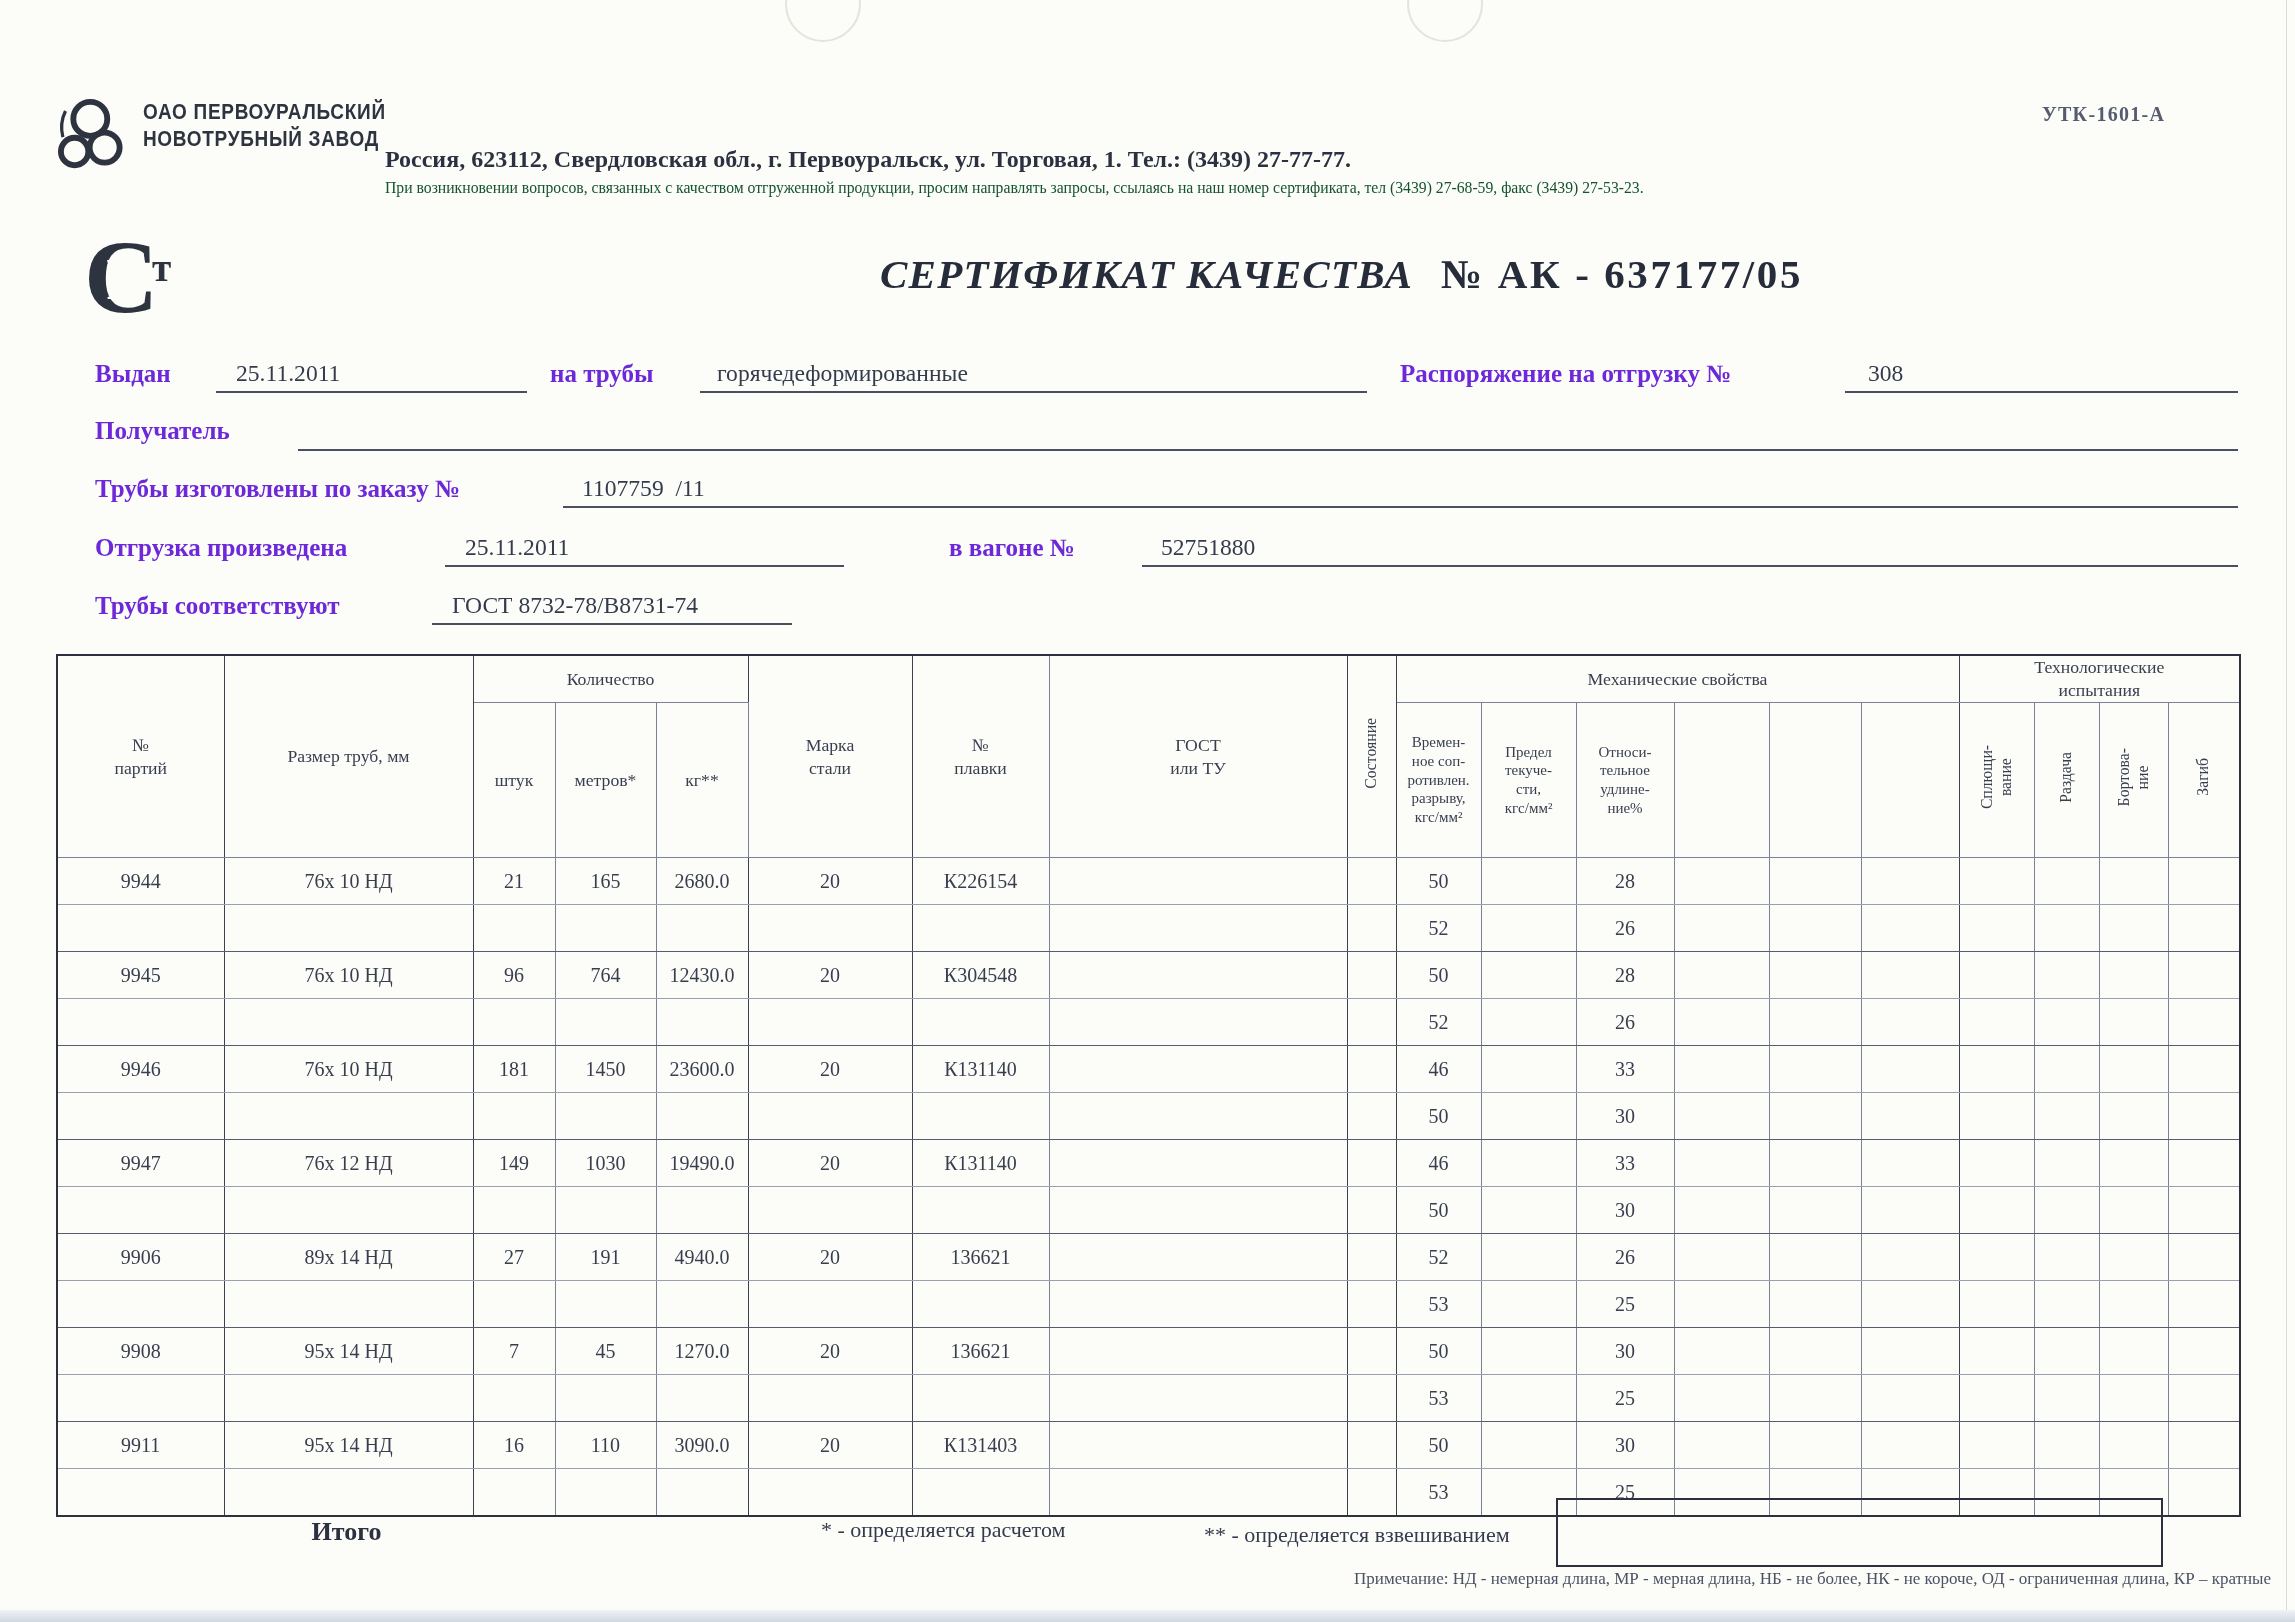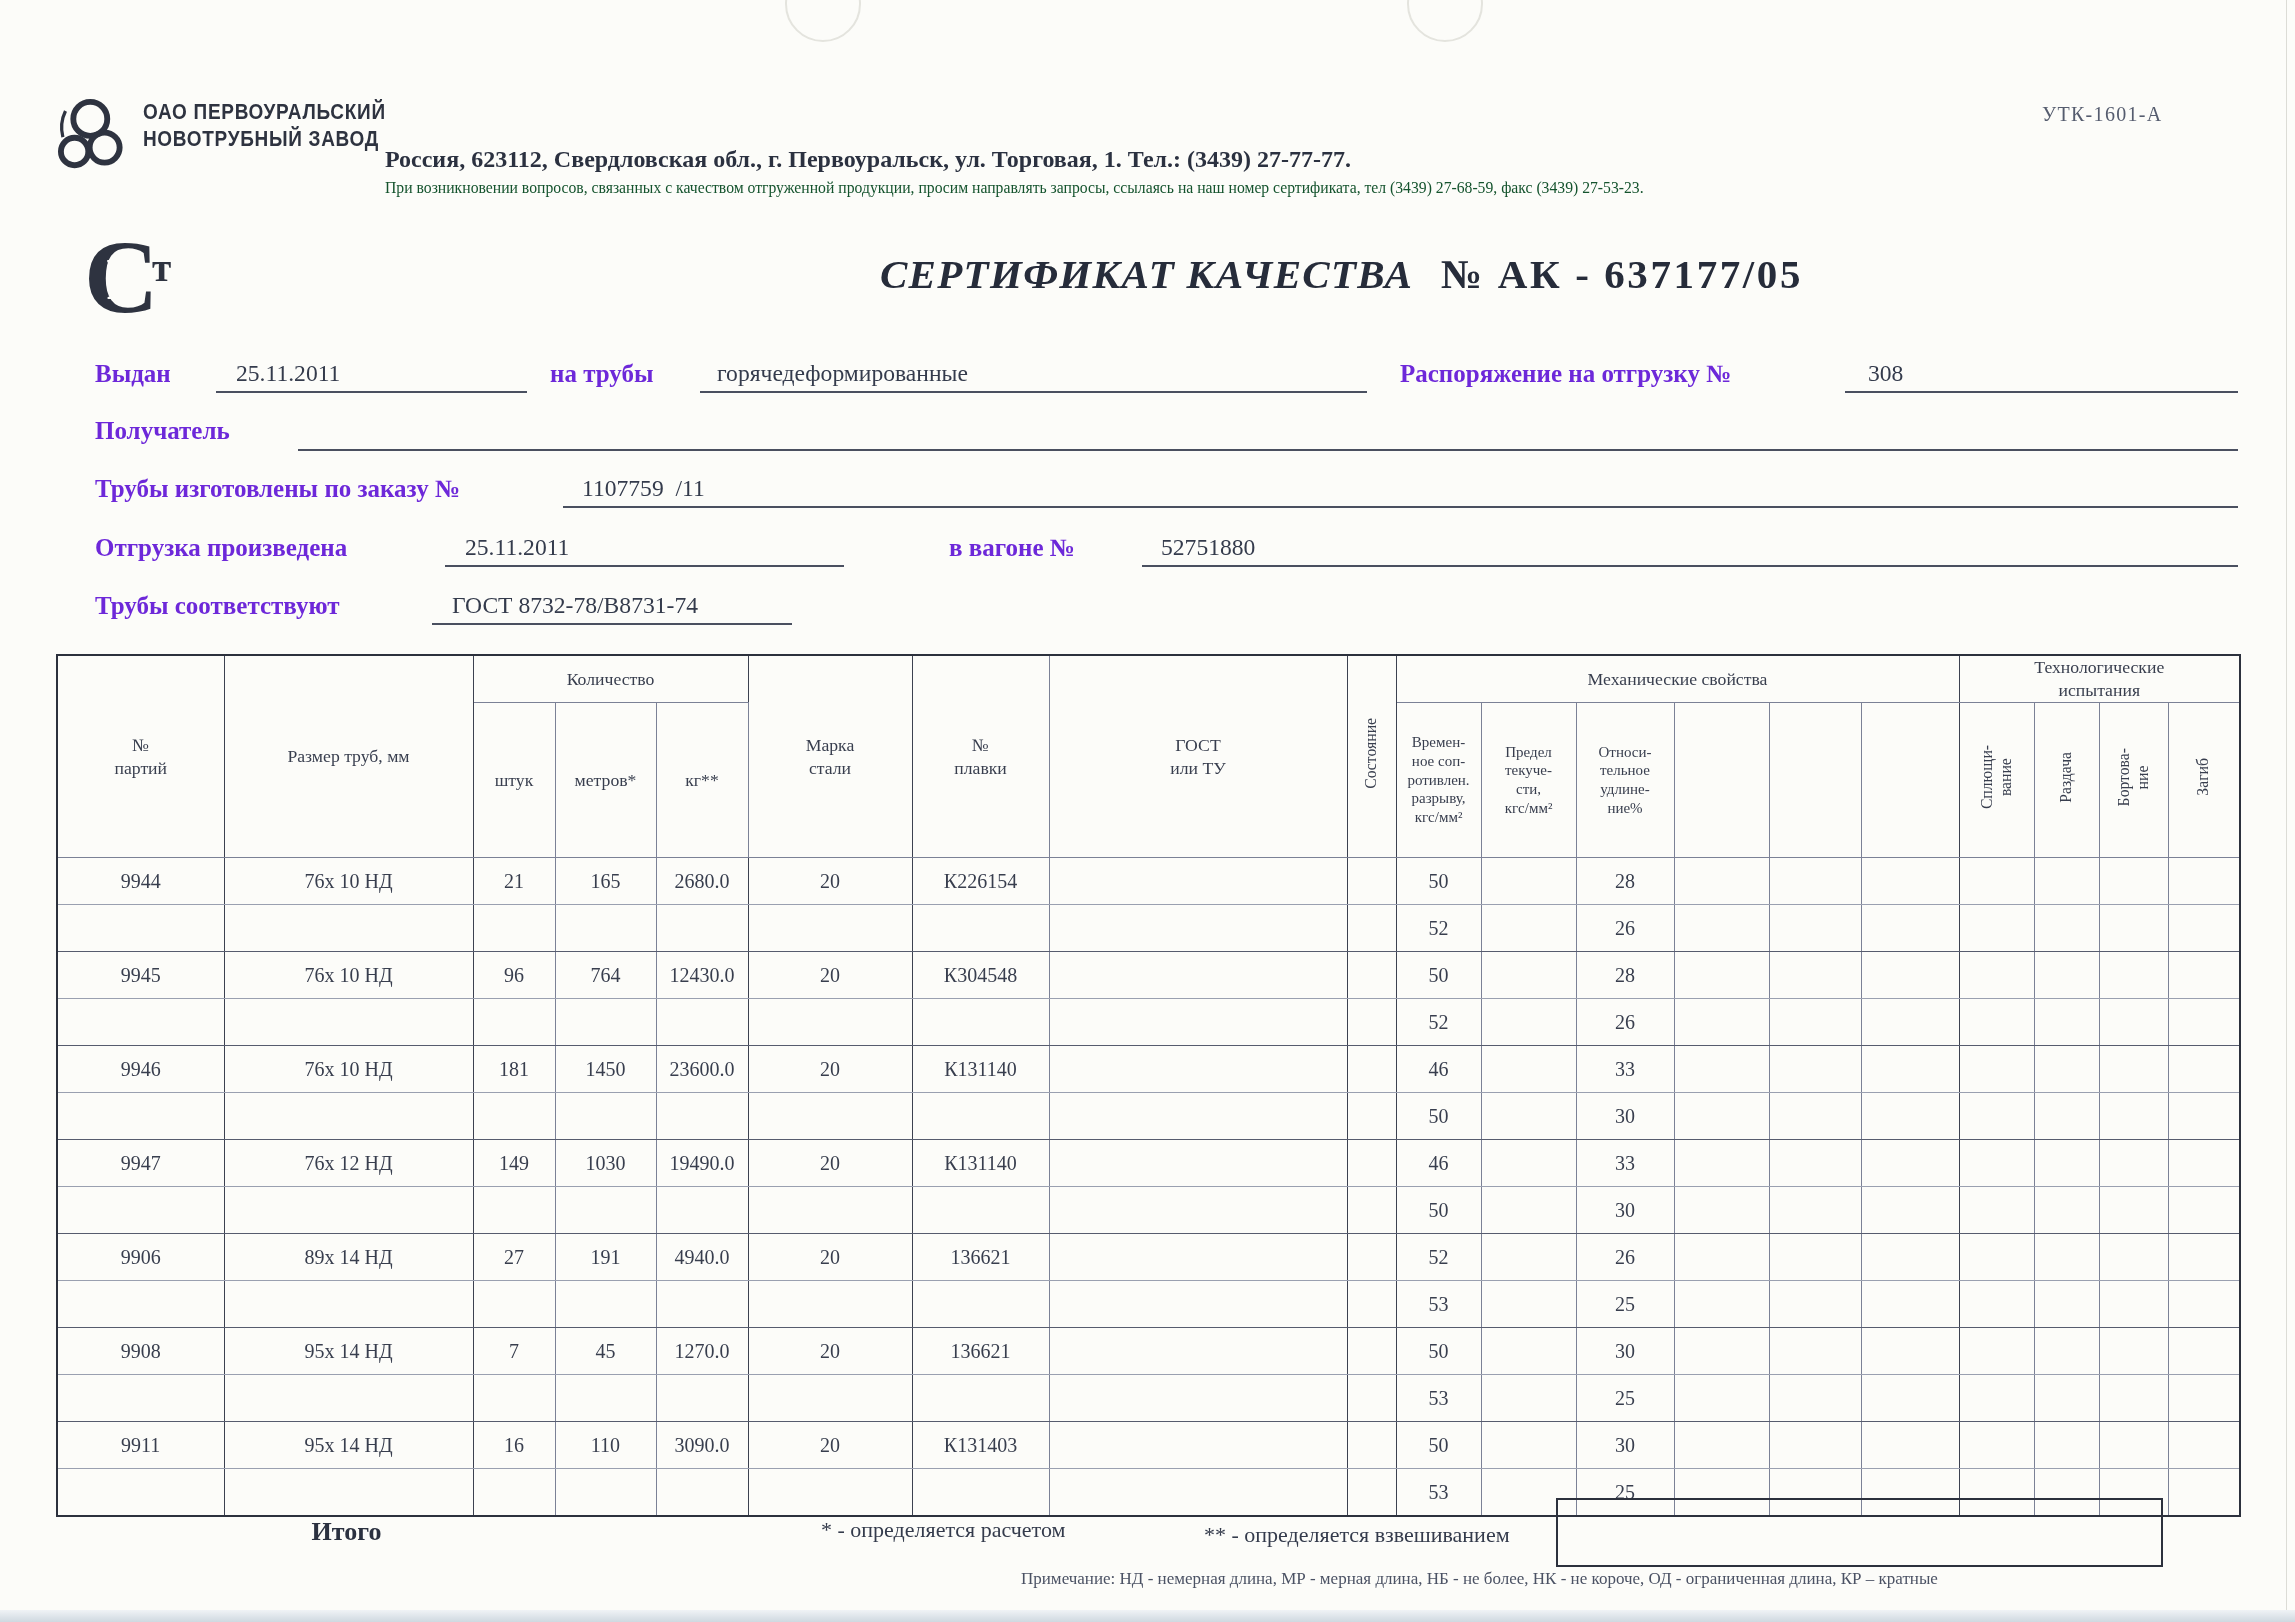--- a/index.html
+++ b/index.html
@@ -15,21 +15,21 @@
 
   
   .logo-row{position:absolute;left:56px;top:98px;display:flex;align-items:flex-start;}
   .logo-text{font-family:"Liberation Sans",sans-serif;font-weight:bold;font-size:19px;
              line-height:1.25;color:#2e3340;letter-spacing:0.7px;transform:scaleY(1.15);transform-origin:top left;}
   .contact{position:absolute;left:385px;top:143px;width:1767px;line-height:1.4;}
   .contact .l1{font-weight:bold;font-size:24px;color:#2b3140;}
   .contact .l2{font-size:15.7px;color:#14532d;}
   .contact .l3{font-size:17px;color:#2b3140;font-weight:bold;}
   .contact .l3 .mail{text-decoration:underline;}
-  .form-code{position:absolute;left:2042px;top:103px;font-size:20px;color:#555c6e;letter-spacing:1.3px;}
+  .form-code{position:absolute;left:2042px;top:103px;font-size:20px;color:#555c6e;letter-spacing:1.3px;font-weight:bold;}
   .rst{position:absolute;left:84px;top:226px;}
 
   .title{position:absolute;left:589px;top:250px;width:1505px;text-align:center;
          font-size:41px;font-weight:bold;font-style:italic;color:#262c3a;letter-spacing:1.3px;}
   .title .num{font-style:normal;font-weight:bold;margin-left:28px;letter-spacing:2.6px;}
 
   
   .fline{position:absolute;font-size:25px;font-weight:bold;color:#6d28d9;white-space:nowrap;}
   .u{position:absolute;border-bottom:2px solid #4a5060;height:30px;}
   .uv{position:absolute;font-weight:normal;font-size:23.6px;color:#343b4c;white-space:pre;}
@@ -53,21 +53,21 @@
   
   .totals-box{position:absolute;left:469px;top:1498px;width:279px;height:71px;
               border:2px solid #2c313d;display:flex;}
   .totals-box .tc{flex:0 0 auto;display:flex;align-items:center;justify-content:center;
                   font-size:20px;color:#343b4c;border-right:0.7px solid #7b8196;}
   .totals-box .tc:last-child{border-right:none;}
   .itogo{position:absolute;left:222px;top:1517px;width:249px;text-align:center;
          font-size:26px;font-weight:bold;color:#2b3140;}
   .note{position:absolute;font-size:22px;color:#343b4c;}
   .emptybox{position:absolute;left:1556px;top:1498px;width:603px;height:65px;border:2px solid #2c313d;}
-  .remark{position:absolute;left:1021px;top:1569px;width:1250px;text-align:left;
+  .remark{position:absolute;left:1021px;top:1569px;width:1250px;text-align:right;
           font-size:17px;color:#4b5264;}
 </style>
 </head>
 <body>
 
 <div class="page">
 
   <div class="hole" style="left:785px;"></div>
   <div class="hole" style="left:1407px;"></div>
   <div class="scanedge"></div>

